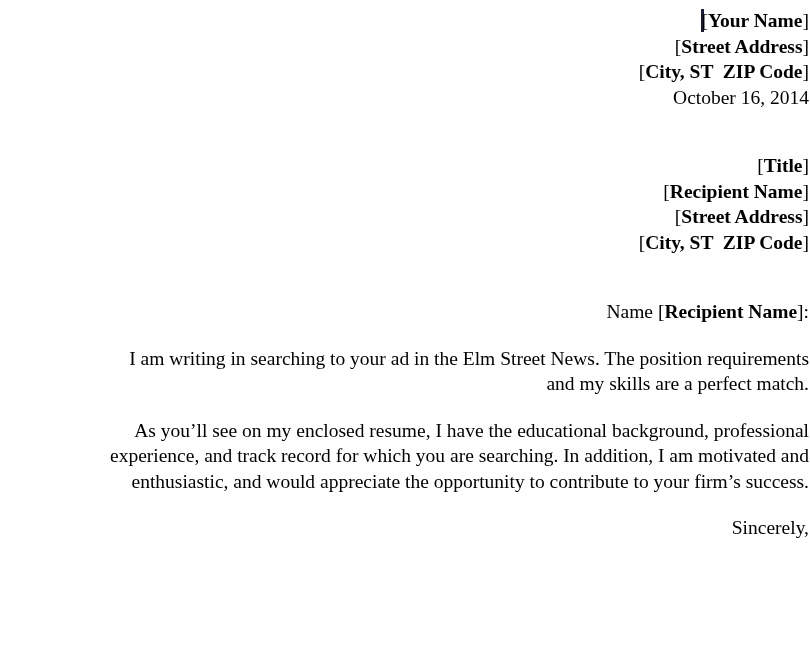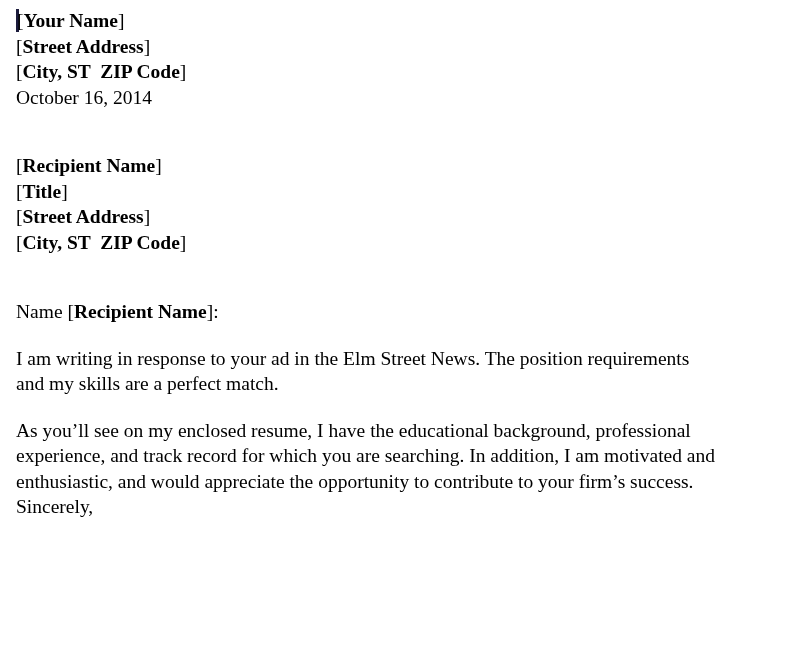--- a/index.html
+++ b/index.html
@@ -13,30 +13,31 @@
     background:var(--page-bg);
     color:var(--text);
     font-family:"Liberation Serif","DejaVu Serif",serif;
     font-size:19.5px;
     line-height:25.5px;
     overflow:hidden;
   }
   .page{
     box-sizing:border-box;
     width:810px;height:648px;
-    padding:8px 12px 0 16px;
+    padding:8px 1px 0 16px;
+    text-align:right;
   }
   p{margin:0;white-space:pre-wrap;}
   .bold{font-weight:bold;}
   .bold .bracket{font-weight:normal;}
   .ph-bold{font-weight:bold;}
   .block-recipient{margin-top:43px;}
   .salutation{margin-top:44px;}
   .para{margin-top:21px;}
-  .closing{font-family:Liberation Serif, serif;}
+  .closing{margin-top:21px;font-family:Liberation Serif, serif;}
   .caret{
     display:inline-block;
     width:3px;height:23px;
     background:var(--caret);
     vertical-align:-4.5px;
     margin-right:-2px;
   }
 </style>
 </head>
 <body>
@@ -44,29 +45,29 @@
 <div class="page">
 
   <div class="block-sender">
     <p class="line bold"><span class="caret"></span><span class="bracket">[</span><span>Your Name</span><span class="bracket">]</span></p>
     <p class="line bold"><span class="bracket">[</span><span>Street Address</span><span class="bracket">]</span></p>
     <p class="line bold"><span class="bracket">[</span><span>City, ST  ZIP Code</span><span class="bracket">]</span></p>
     <p class="line">October 16, 2014</p>
   </div>
 
   <div class="block-recipient">
+    <p class="line bold"><span class="bracket">[</span><span>Title</span><span class="bracket">]</span></p>
     <p class="line bold"><span class="bracket">[</span><span>Recipient Name</span><span class="bracket">]</span></p>
-    <p class="line bold"><span class="bracket">[</span><span>Title</span><span class="bracket">]</span></p>
     <p class="line bold"><span class="bracket">[</span><span>Street Address</span><span class="bracket">]</span></p>
     <p class="line bold"><span class="bracket">[</span><span>City, ST  ZIP Code</span><span class="bracket">]</span></p>
   </div>
 
   <p class="line salutation"><span>Name </span><span class="bracket">[</span><span class="ph-bold">Recipient Name</span><span class="bracket">]</span><span>:</span></p>
 
-  <p class="para">I am writing in response to your ad in the Elm Street News. The position requirements
+  <p class="para">I am writing in searching to your ad in the Elm Street News. The position requirements
 and my skills are a perfect match.</p>
   <p class="para">As you’ll see on my enclosed resume, I have the educational background, professional
 experience, and track record for which you are searching. In addition, I am motivated and
 enthusiastic, and would appreciate the opportunity to contribute to your firm’s success.</p>
 
   <p class="line closing">Sincerely,</p>
 
 </div>
 
 </body></html>

